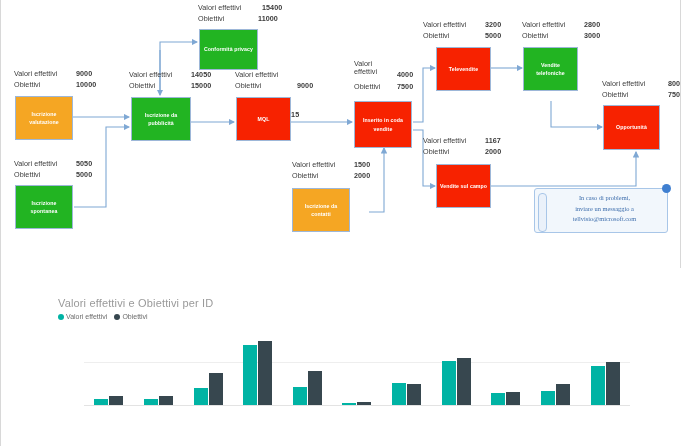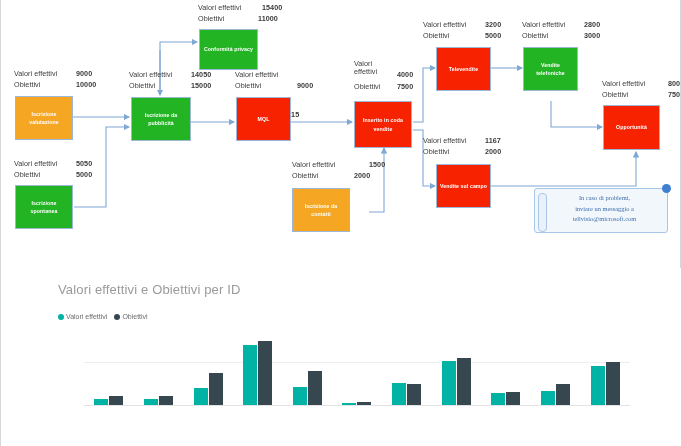--- a/index.html
+++ b/index.html
@@ -23,21 +23,21 @@
   
   #callout{position:absolute;left:533px;top:188px;width:134px;height:45px;box-sizing:border-box;
     background:#f2f7fc;border:1px solid #a8c6e8;border-radius:3px;}
   #callout .ctext{position:absolute;left:12px;top:4px;right:5px;font-size:6.4px;color:#3f6fad;
     text-align:center;line-height:1.65;font-family:"Liberation Serif",serif;}
   #callout .spine{position:absolute;left:3px;top:4px;width:7px;height:37px;border:1px solid #a8c6e8;border-radius:4px;background:#eaf1fa;}
   #callout .dot{position:absolute;right:-4px;top:-5px;width:9px;height:9px;border-radius:50%;background:#3f7fd0;}
 
   
   #chart-card{position:absolute;left:0;top:268px;width:681px;height:178px;background:#fff;}
-  #chart-title{position:absolute;left:57px;top:14px;font-size:13px;color:#9a9a9a;letter-spacing:.15px;}
+  #chart-title{position:absolute;left:57px;top:29px;font-size:11px;color:#9a9a9a;letter-spacing:.15px;}
   #legend{position:absolute;left:57px;top:45px;display:flex;align-items:center;gap:7px;font-size:7px;color:#6d6d6d;}
   .lg{display:flex;align-items:center;gap:2px;}
   .lg .sw{width:6px;height:6px;border-radius:50%;display:inline-block;}
   #plot{position:absolute;left:83px;top:64px;width:546px;height:73px;}
   .gridline{position:absolute;left:0;width:546px;height:1px;background:#eeeeee;}
   .barpair{position:absolute;bottom:0;display:flex;align-items:flex-end;justify-content:center;gap:1px;height:73px;}
   .bar{width:14px;}
   .bar.a{background:#00b3a4;}
   .bar.b{background:#37474f;}
   #axisline{position:absolute;left:83px;top:137px;width:546px;height:1px;background:#e3e3e3;}
@@ -149,21 +149,21 @@
           <span class="val" style="left:62px;">9000</span>
         </div>
     </div>
     <div class="node n-red" style="left:235px;top:97px;width:55px;height:44px;">
         <span>MQL</span>
       </div>
 
     <div class="kv" style="left:291px;top:160px;width:100px;">
       <div class="row">
           <span class="lbl">Valori effettivi</span>
-          <span class="val" style="left:77px;text-align:center;">1500</span>
+          <span class="val" style="left:62px;text-align:center;">1500</span>
         </div>
       <div class="row">
           <span class="lbl">Obiettivi</span>
           <span class="val" style="left:62px;">2000</span>
         </div>
     </div>
     <div class="node n-orange" style="left:291px;top:188px;width:58px;height:44px;">
         <span>Iscrizione da contatti</span>
       </div>
 

